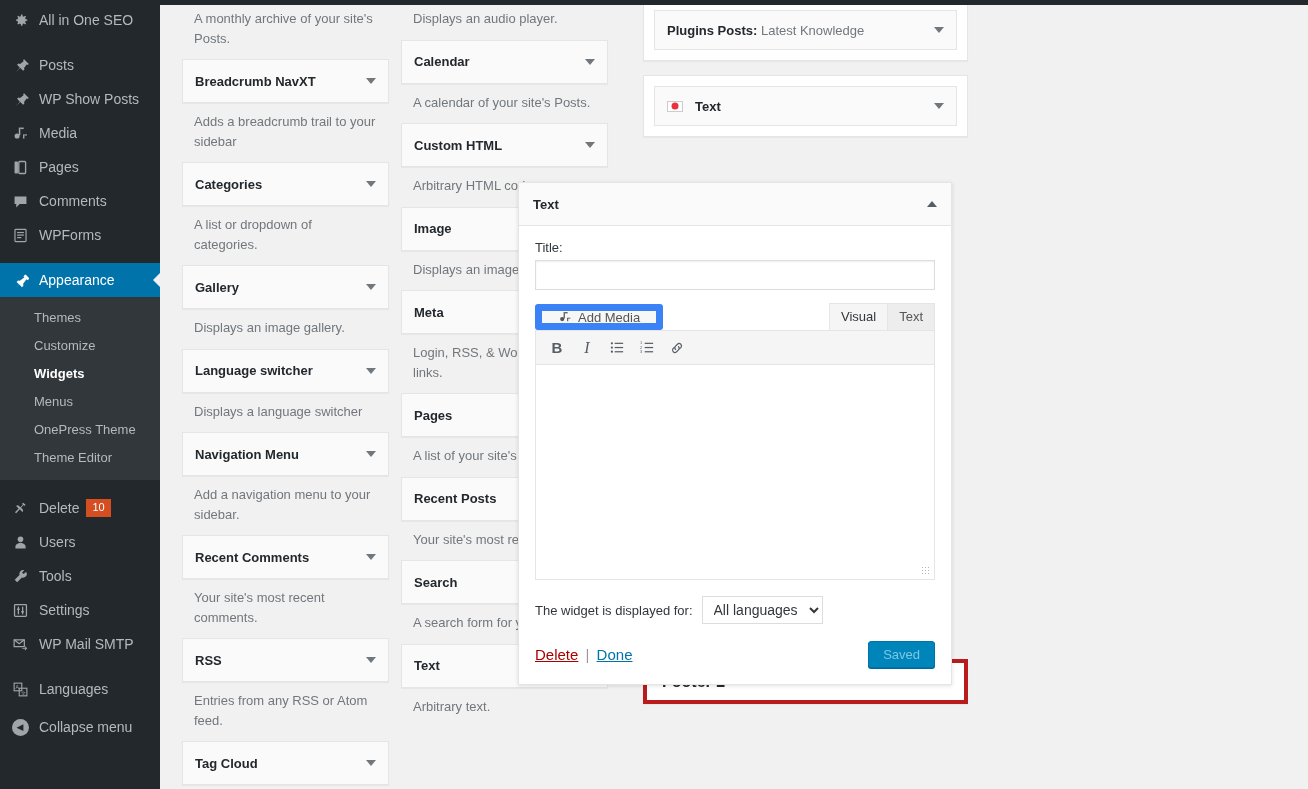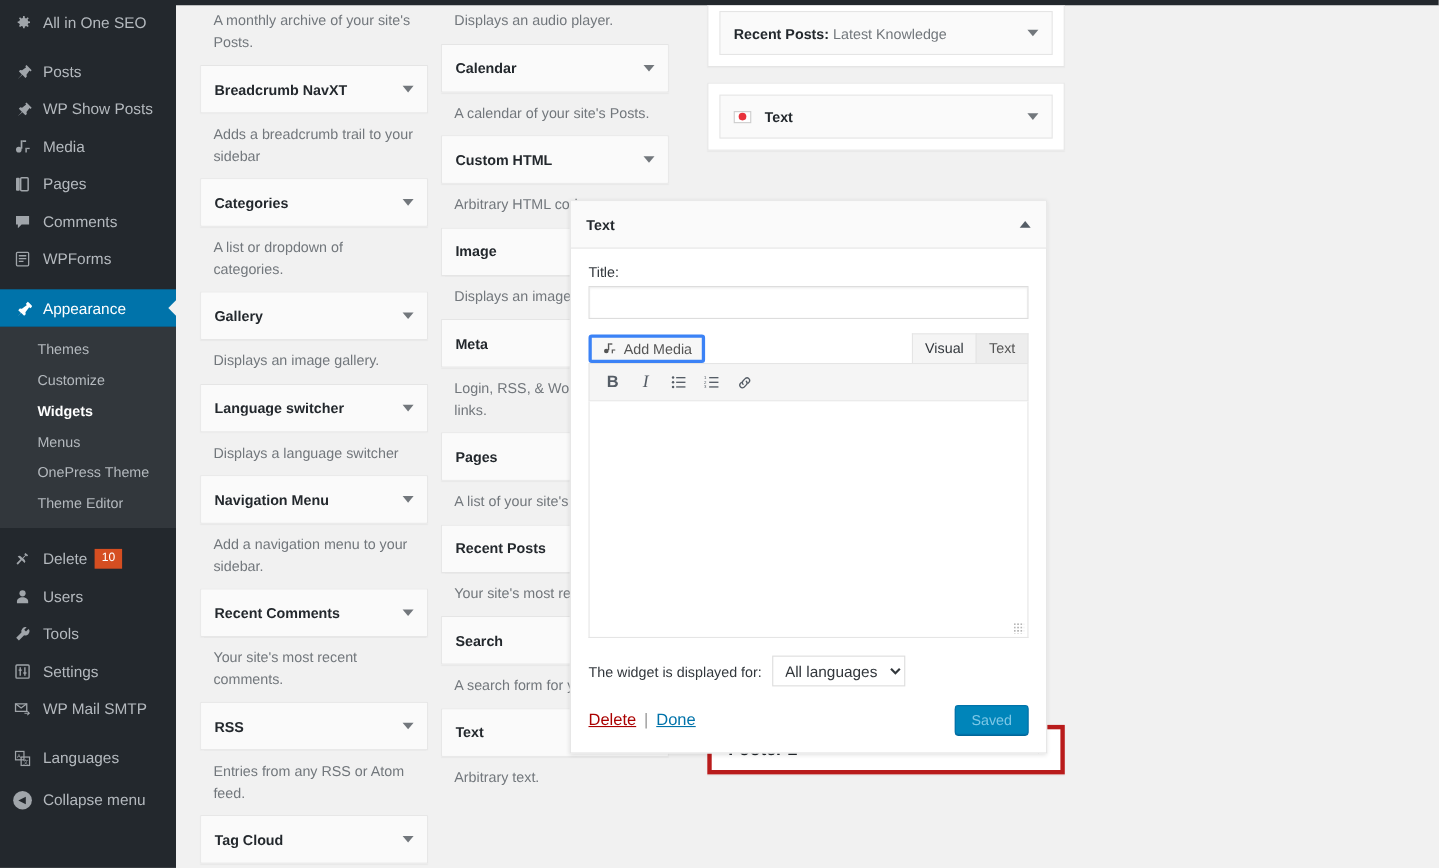--- a/index.html
+++ b/index.html
@@ -197,22 +197,22 @@
     font-family: "Liberation Sans", sans-serif;
     box-shadow: inset 0 1px 2px rgba(0,0,0,.07);
     outline: none;
   }
   .editor-toolbar-row {
     display: flex; align-items: flex-end; justify-content: space-between;
     margin-top: 13px; position: relative;
   }
   .add-media-btn {
     display: inline-flex; align-items: center; gap: 6px;
-    height: 26px; padding: 0 9px;
-    background: #f7f7f7; border: 3px solid #3b82f6;
+    height: 26px; padding: 0 16px;
+    background: #f7f7f7; border: 7px solid #3b82f6;
     border-radius: 3px; font-size: 13px; color: #555;
     cursor: pointer;
     font-family: "Liberation Sans", sans-serif;
   }
   .editor-tabs { display: flex; align-items: flex-end; }
   .etab {
     padding: 5px 11px 6px 11px; font-size: 13px;
     border: 1px solid #e5e5e5; border-bottom: none;
     background: #ededed; color: #555; cursor: pointer;
     margin-left: -1px;
@@ -593,21 +593,21 @@
       </div>
     </div>
   </div>
 
   <div id="widgets-right">
 
     <div class="sidebar-box" style="margin-bottom:14px;margin-top:-6px;">
       <div class="widget-in-sidebar">
         <span class="left">
           <span class="widget-title">
-            <span>Recent Posts:</span>
+            <span>Plugins Posts:</span>
             <span style="font-weight:normal;color:#72777c;">Latest Knowledge</span>
           </span>
         </span>
         <span class="tri-down"></span>
       </div>
     </div>
 
     <div class="sidebar-box">
       <div class="widget-in-sidebar">
         <span class="left">

